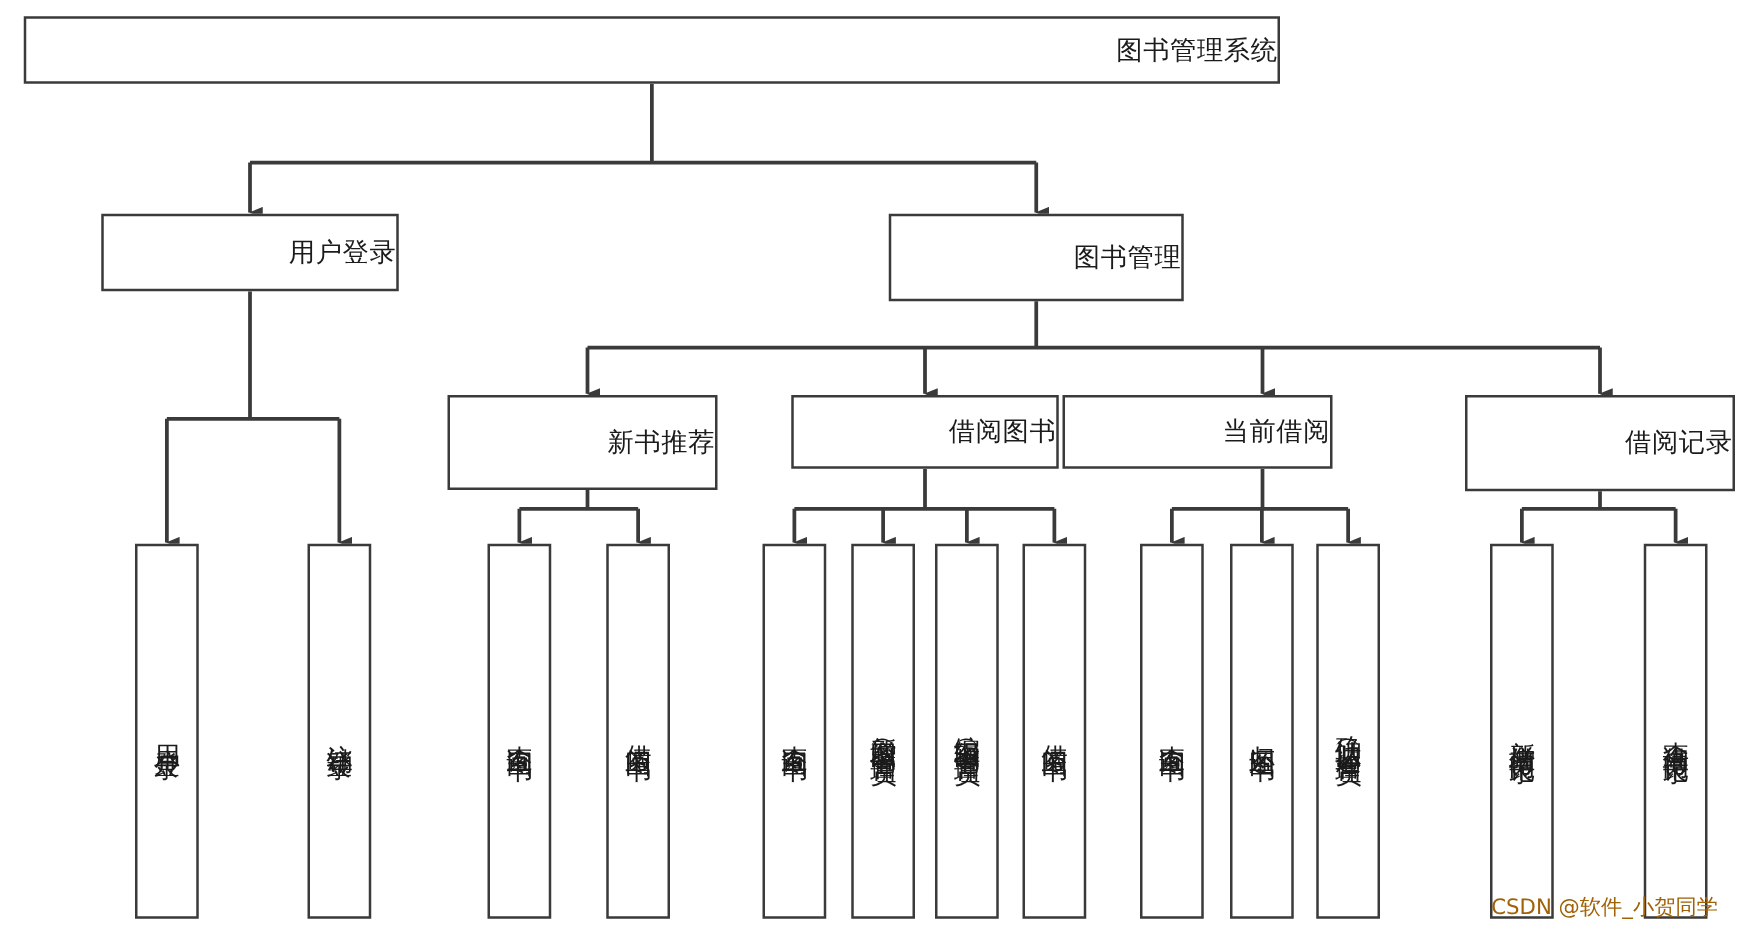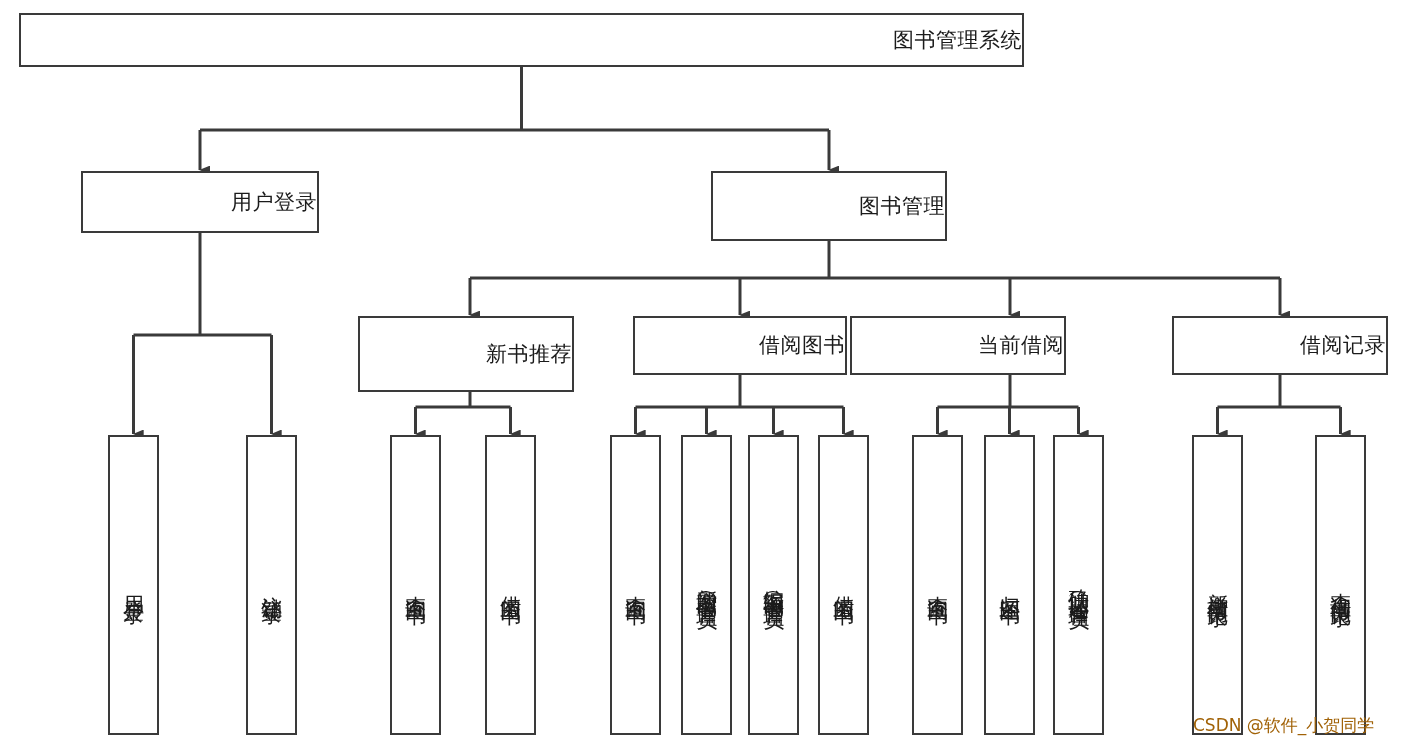--- a/index.html
+++ b/index.html
@@ -130,21 +130,21 @@
       </div>
       <div class="node horizontal" style="left: 358px; top: 316px; width: 216px; height: 76px;">
         <span class="node-label">新书推荐</span>
       </div>
       <div class="node horizontal" style="left: 633px; top: 316px; width: 214px; height: 59px;">
         <span class="node-label">借阅图书</span>
       </div>
       <div class="node horizontal" style="left: 850px; top: 316px; width: 216px; height: 59px;">
         <span class="node-label">当前借阅</span>
       </div>
-      <div class="node horizontal" style="left: 1172px; top: 316px; width: 216px; height: 59px;">
+      <div class="node horizontal" style="left: 1172px; top: 316px; width: 216px; height: 77px;">
         <span class="node-label">借阅记录</span>
       </div>
       <div class="node vertical" style="left: 108px; top: 435px; width: 51px; height: 300px;">
         <span class="node-label">用户登录</span>
       </div>
       <div class="node vertical" style="left: 246px; top: 435px; width: 51px; height: 300px;">
         <span class="node-label">注销登录</span>
       </div>
       <div class="node vertical" style="left: 390px; top: 435px; width: 51px; height: 300px;">
         <span class="node-label">查询图书</span>

